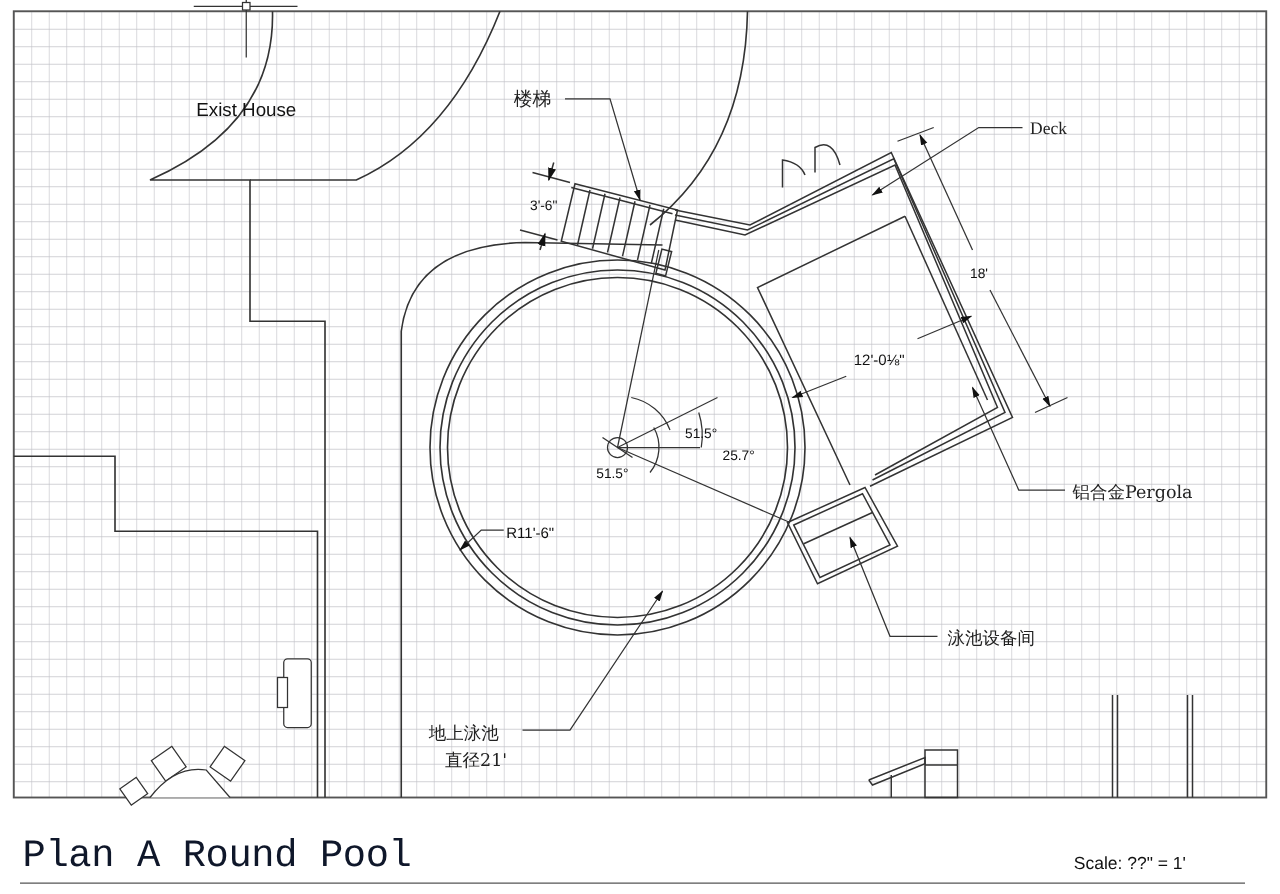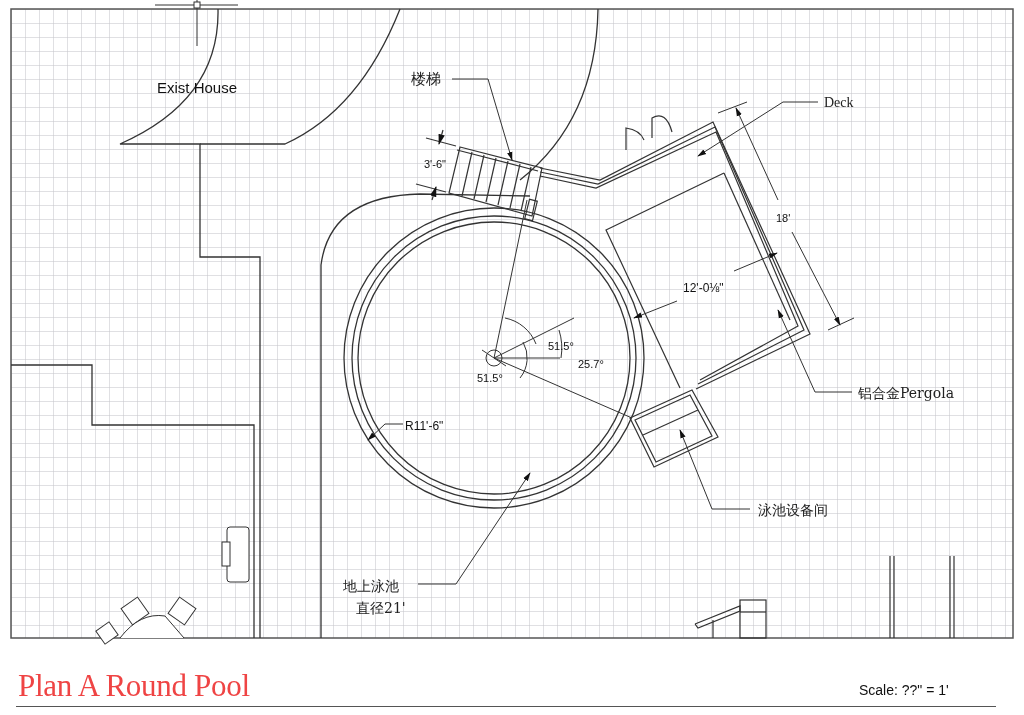--- a/index.html
+++ b/index.html
@@ -1,21 +1,21 @@
 <!DOCTYPE html>
 <html><head>
 <meta charset="utf-8">
 <style>
   html, body { margin:0; padding:0; background:#ffffff; }
   body { width:1024px; height:715px; position:relative; overflow:hidden; font-family:"Liberation Sans", sans-serif; }
   #plan { position:absolute; left:0; top:0; width:1024px; height:715px; }
   .lbl { font-family:"Liberation Sans", sans-serif; fill:#111; }
   .cn  { font-family:"DejaVu Serif", serif; fill:#222; }
   .mono{ font-family:"Liberation Serif", serif; fill:#222; }
-  .title { position:absolute; left:18px; top:668px; font-size:31px; color:#ef4444; font-family:Liberation Serif, serif; letter-spacing:-0.3px; }
+  .title { position:absolute; left:18px; top:668px; font-size:31px; color:#0f172a; font-family:Liberation Mono, monospace; letter-spacing:-0.3px; }
   .scale { position:absolute; left:859px; top:682px; font-size:14px; color:#111; font-family:"Liberation Sans", sans-serif; }
   .rule { position:absolute; left:16px; top:706px; width:980px; height:1px; background:#555; }
 </style>
 </head>
 <body>
 
 <svg id="plan" viewBox="0 0 1024 715" xmlns="http://www.w3.org/2000/svg">
   <defs>
     <pattern id="g" width="14" height="14" patternUnits="userSpaceOnUse" x="11" y="9">
       <path d="M14 0 L0 0 0 14" fill="none" stroke="#c2c2c8" stroke-width="1"></path>

